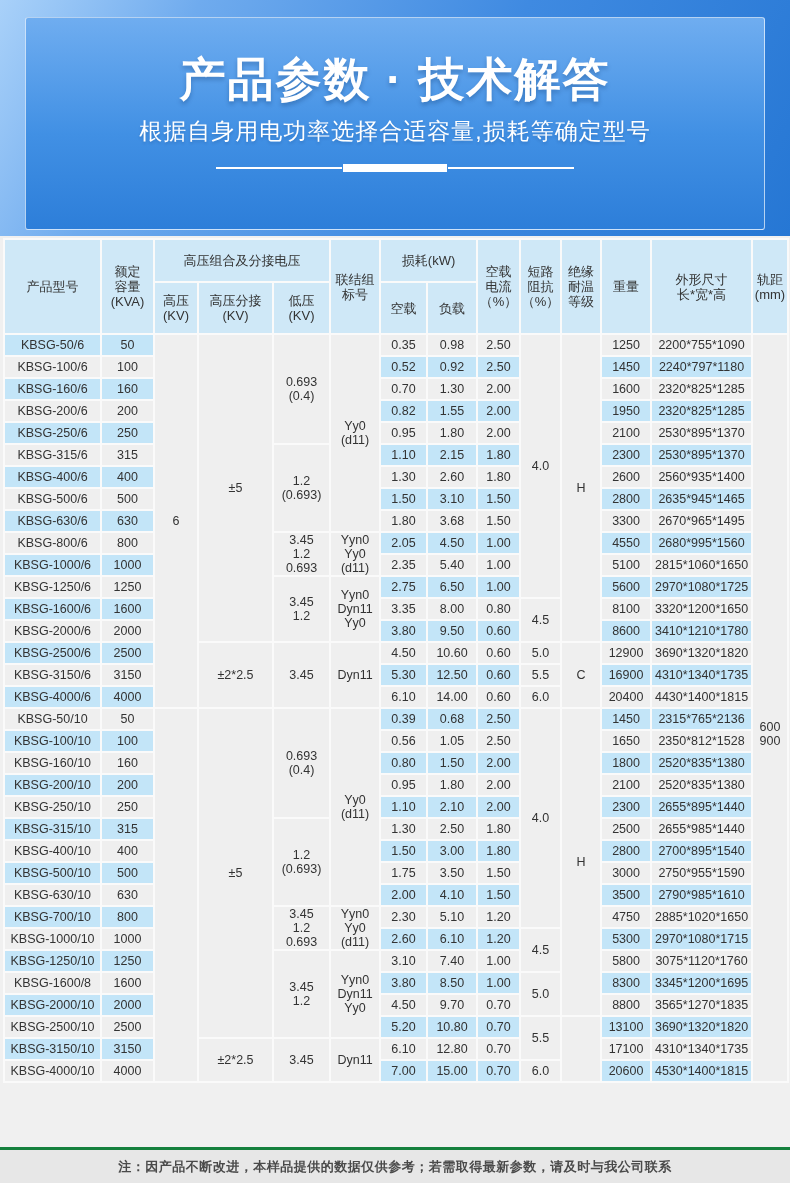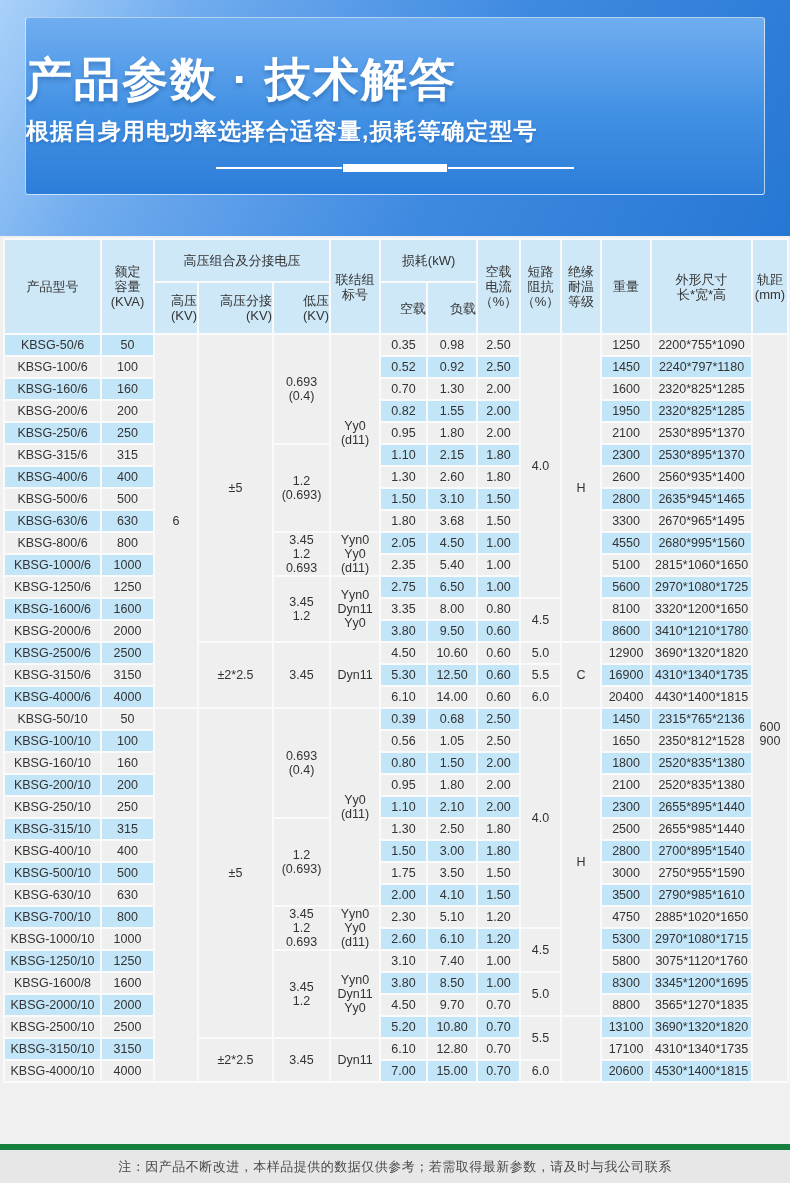--- a/index.html
+++ b/index.html
@@ -8,62 +8,62 @@
     background:#f0f0f0;
     font-family:"Liberation Sans","DejaVu Sans",sans-serif;
     -webkit-font-smoothing:antialiased;
   }
   
   .banner{
     position:relative;height:236px;
     background:linear-gradient(118deg,#a9d1f9 0%,#6fabee 22%,#3f8ae1 58%,#2677d4 100%);
   }
   .banner-panel{
-    position:absolute;left:25px;right:25px;top:17px;height:178px;
+    position:absolute;left:25px;right:25px;top:17px;height:213px;
     border:1px solid rgba(255,255,255,.65);border-radius:3px;
     background:linear-gradient(180deg,#6fadf0 0%,#4190e4 55%,#2d7ed9 100%);
-    box-sizing:border-box;
+    box-sizing:border-box;text-align:center;
   }
   .banner-title{
     margin-top:36px;color:#fff;font-size:46px;font-weight:900;
     letter-spacing:2px;line-height:1.1;
     text-shadow:0 3px 4px rgba(0,40,90,.28);
   }
   .banner-subtitle{
-    margin-top:11px;color:#fff;font-size:23px;font-weight:700;letter-spacing:1px;
+    margin-top:11px;color:#fff;font-size:23px;font-weight:400;letter-spacing:1px;
     text-shadow:0 2px 3px rgba(0,40,90,.2);
   }
   .banner-divider{
     margin:17px auto 0;width:358px;display:flex;align-items:center;
   }
   .banner-divider .line{flex:1;height:2px;background:#fff;}
   .banner-divider .mid{width:104px;height:8px;background:#fff;margin:0 1px;}
   
   .spec-table{
     margin:2px 3px 0;width:784px;table-layout:fixed;
     border-collapse:collapse;color:#333;
   }
   .spec-table td{
     border:2px solid #fafafa;background:#efefef;
     padding:0;text-align:center;vertical-align:middle;
     font-size:12.5px;line-height:14px;overflow:hidden;
     white-space:pre-line;
   }
   .spec-table td.hdr{background:#cfe8f7;font-size:13px;line-height:15px;}
   .hdr-row1 td{height:41px;}
-  .hdr-row2 td{height:50px;text-align:right;}
+  .hdr-row2 td{height:50px;}
   .spec-table tr.data-row td{height:20px;}
   .spec-table td.hl{background:#c3e5f8;}
   .spec-table td.gauge{vertical-align:middle;padding-top:52px;}
   
   .note-bar{
     position:absolute;left:0;right:0;bottom:0;height:33px;
-    background:#e7e7e7;border-top:6px solid #15803d;
+    background:#e7e7e7;border-top:3px solid #15803d;
     display:flex;align-items:center;justify-content:center;
-    font-size:13px;font-weight:400;color:#4a4a4a;letter-spacing:.5px;
+    font-size:13px;font-weight:700;color:#4a4a4a;letter-spacing:.5px;
   }
 </style>
 </head>
 <body>
 
 <div class="banner">
   <div class="banner-panel">
     <div class="banner-title">产品参数 · 技术解答</div>
     <div class="banner-subtitle">根据自身用电功率选择合适容量,损耗等确定型号</div>
     <div class="banner-divider">

